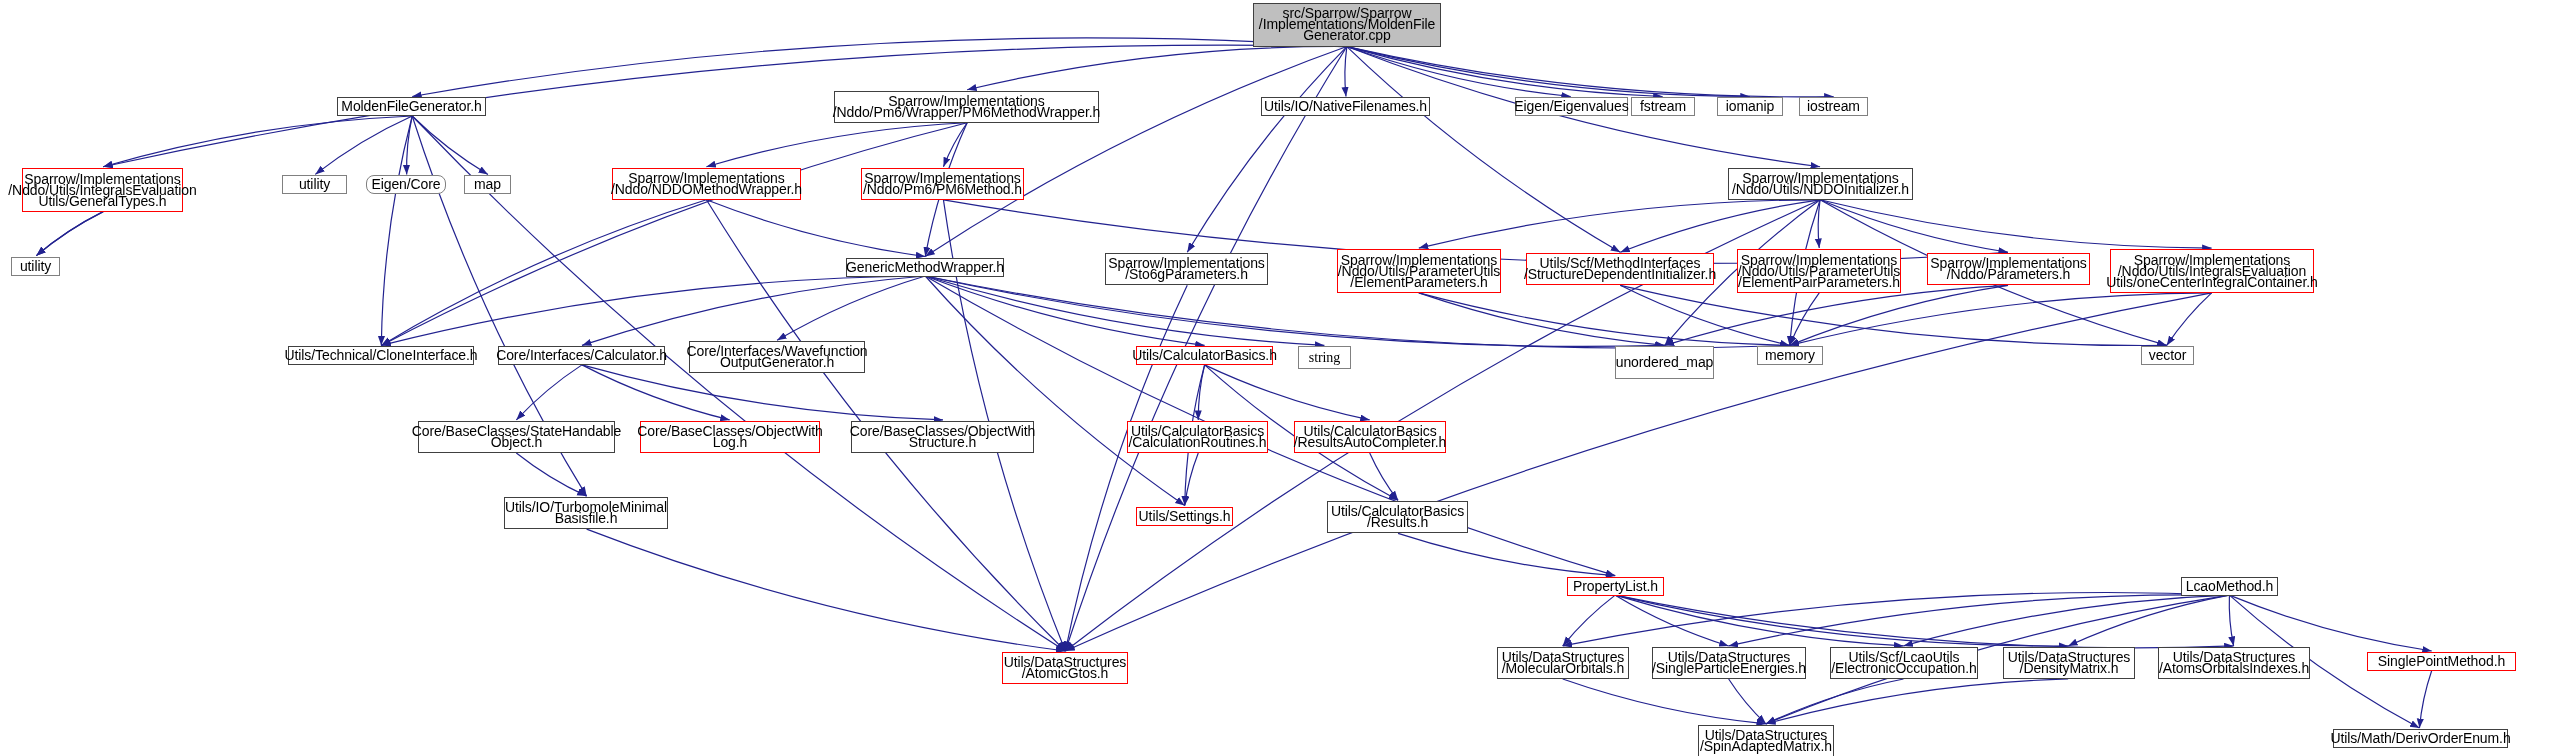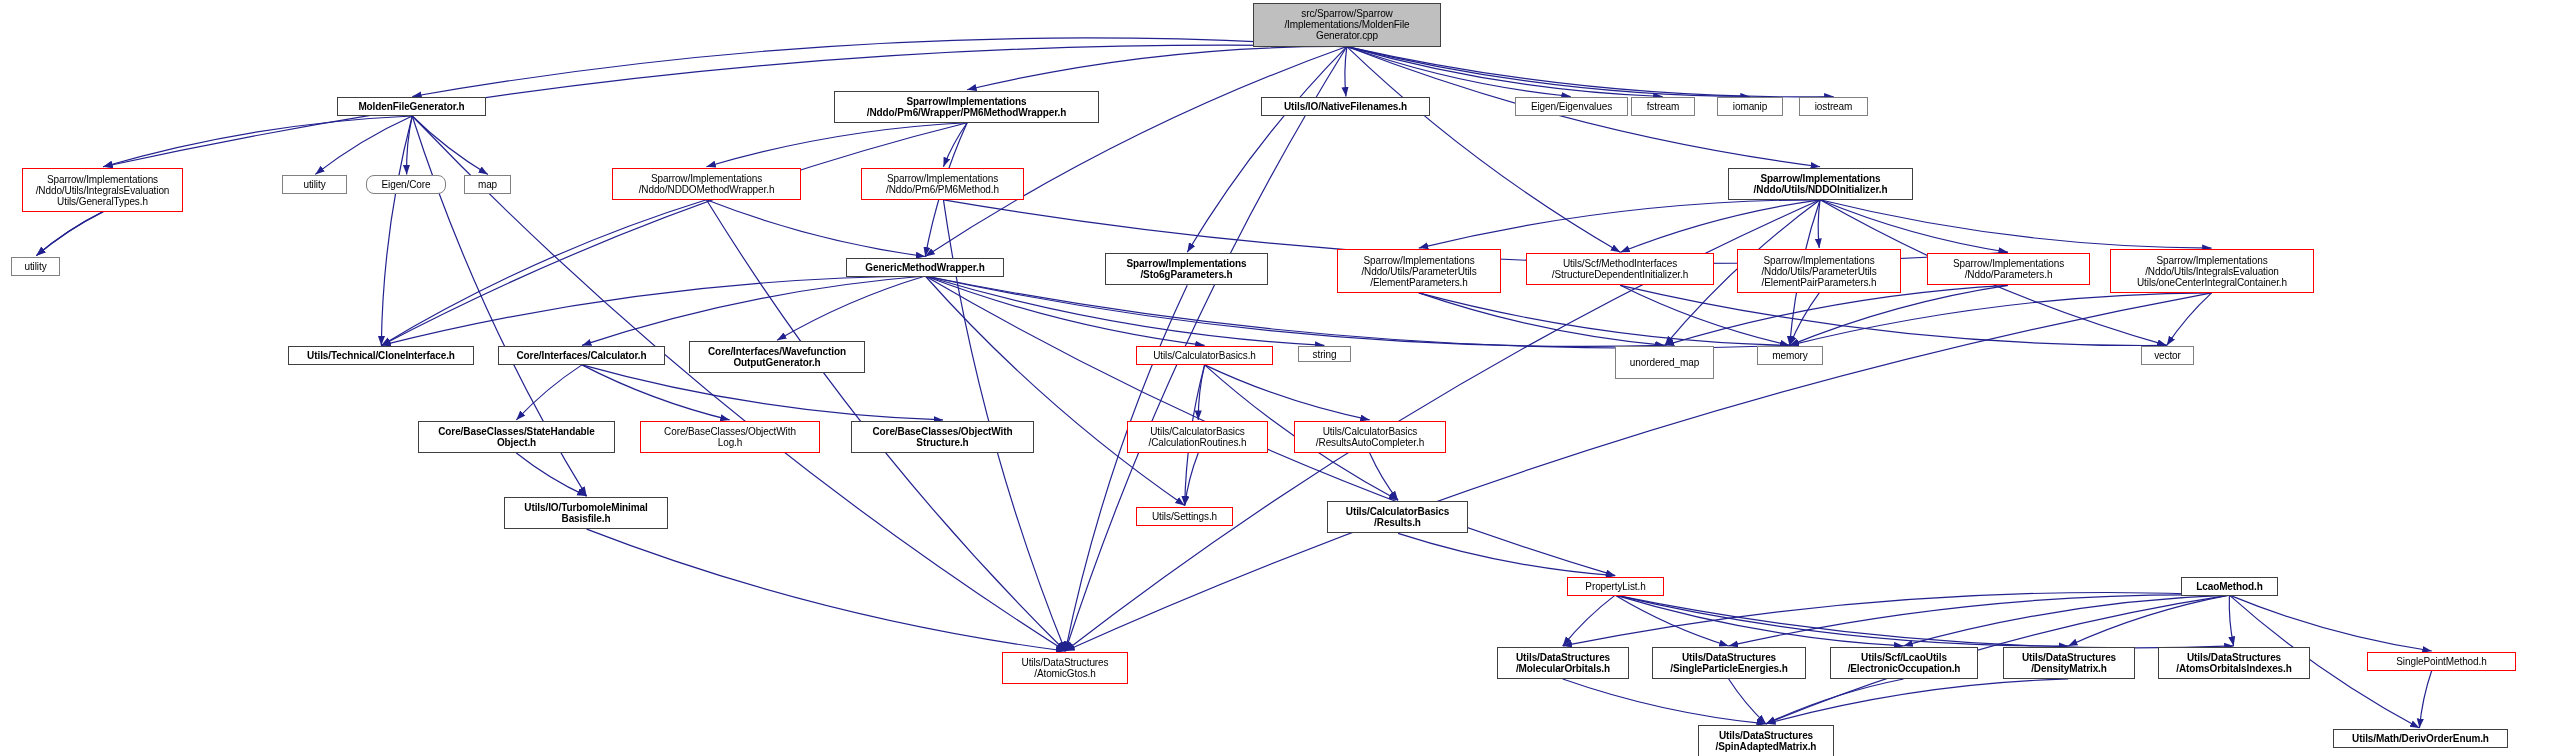--- a/index.html
+++ b/index.html
@@ -28,30 +28,29 @@
   .gnode {
     position: absolute;
     box-sizing: border-box;
     display: flex;
     align-items: center;
     justify-content: center;
     text-align: center;
     background: #ffffff;
     border: 0.8px solid #808080;
     color: #000000;
-    font-size: 10px;
+    font-size: 14px;
     line-height: 11px;
     letter-spacing: -0.1px;
     white-space: pre-line;
     padding: 0.8px 2.5px;
     z-index: 5;
   }
   .gnode.dark {
     border: 0.8px solid #404040;
-    font-weight: bold;
   }
   .gnode.red {
     border: 0.8px solid #ff0000;
   }
   .gnode.root {
     background: #bfbfbf;
     border: 0.8px solid #404040;
   }
 </style>
 </head>
@@ -196,21 +195,21 @@
       <div class="gnode red" style="left: 1927px; top: 253px; width: 163px; height: 32px;">Sparrow/Implementations
 /Nddo/Parameters.h</div>
       <div class="gnode red" style="left: 2110px; top: 249px; width: 204px; height: 44px;">Sparrow/Implementations
 /Nddo/Utils/IntegralsEvaluation
 Utils/oneCenterIntegralContainer.h</div>
       <div class="gnode dark" style="left: 288px; top: 346px; width: 186px; height: 18.6px;">Utils/Technical/CloneInterface.h</div>
       <div class="gnode dark" style="left: 498px; top: 346px; width: 167px; height: 18.6px;">Core/Interfaces/Calculator.h</div>
       <div class="gnode dark" style="left: 689px; top: 341px; width: 176px; height: 32px;">Core/Interfaces/Wavefunction
 OutputGenerator.h</div>
       <div class="gnode red" style="left: 1136px; top: 346px; width: 137px; height: 18.6px;">Utils/CalculatorBasics.h</div>
-      <div class="gnode grey" style="left: 1298px; top: 346px; width: 53px; height: 16px;">string</div>
+      <div class="gnode grey" style="left: 1298px; top: 346px; width: 53px; height: 23px; font-family: Liberation Serif, serif;">string</div>
       <div class="gnode grey" style="left: 1615px; top: 346px; width: 99px; height: 33px;">unordered_map</div>
       <div class="gnode grey" style="left: 1757px; top: 346px; width: 66px; height: 18.6px;">memory</div>
       <div class="gnode grey" style="left: 2141px; top: 346px; width: 53px; height: 18.6px;">vector</div>
       <div class="gnode dark" style="left: 418px; top: 421px; width: 197px; height: 32px;">Core/BaseClasses/StateHandable
 Object.h</div>
       <div class="gnode red" style="left: 640px; top: 421px; width: 180px; height: 32px;">Core/BaseClasses/ObjectWith
 Log.h</div>
       <div class="gnode dark" style="left: 851px; top: 421px; width: 183px; height: 32px;">Core/BaseClasses/ObjectWith
 Structure.h</div>
       <div class="gnode red" style="left: 1127px; top: 421px; width: 141px; height: 32px;">Utils/CalculatorBasics

